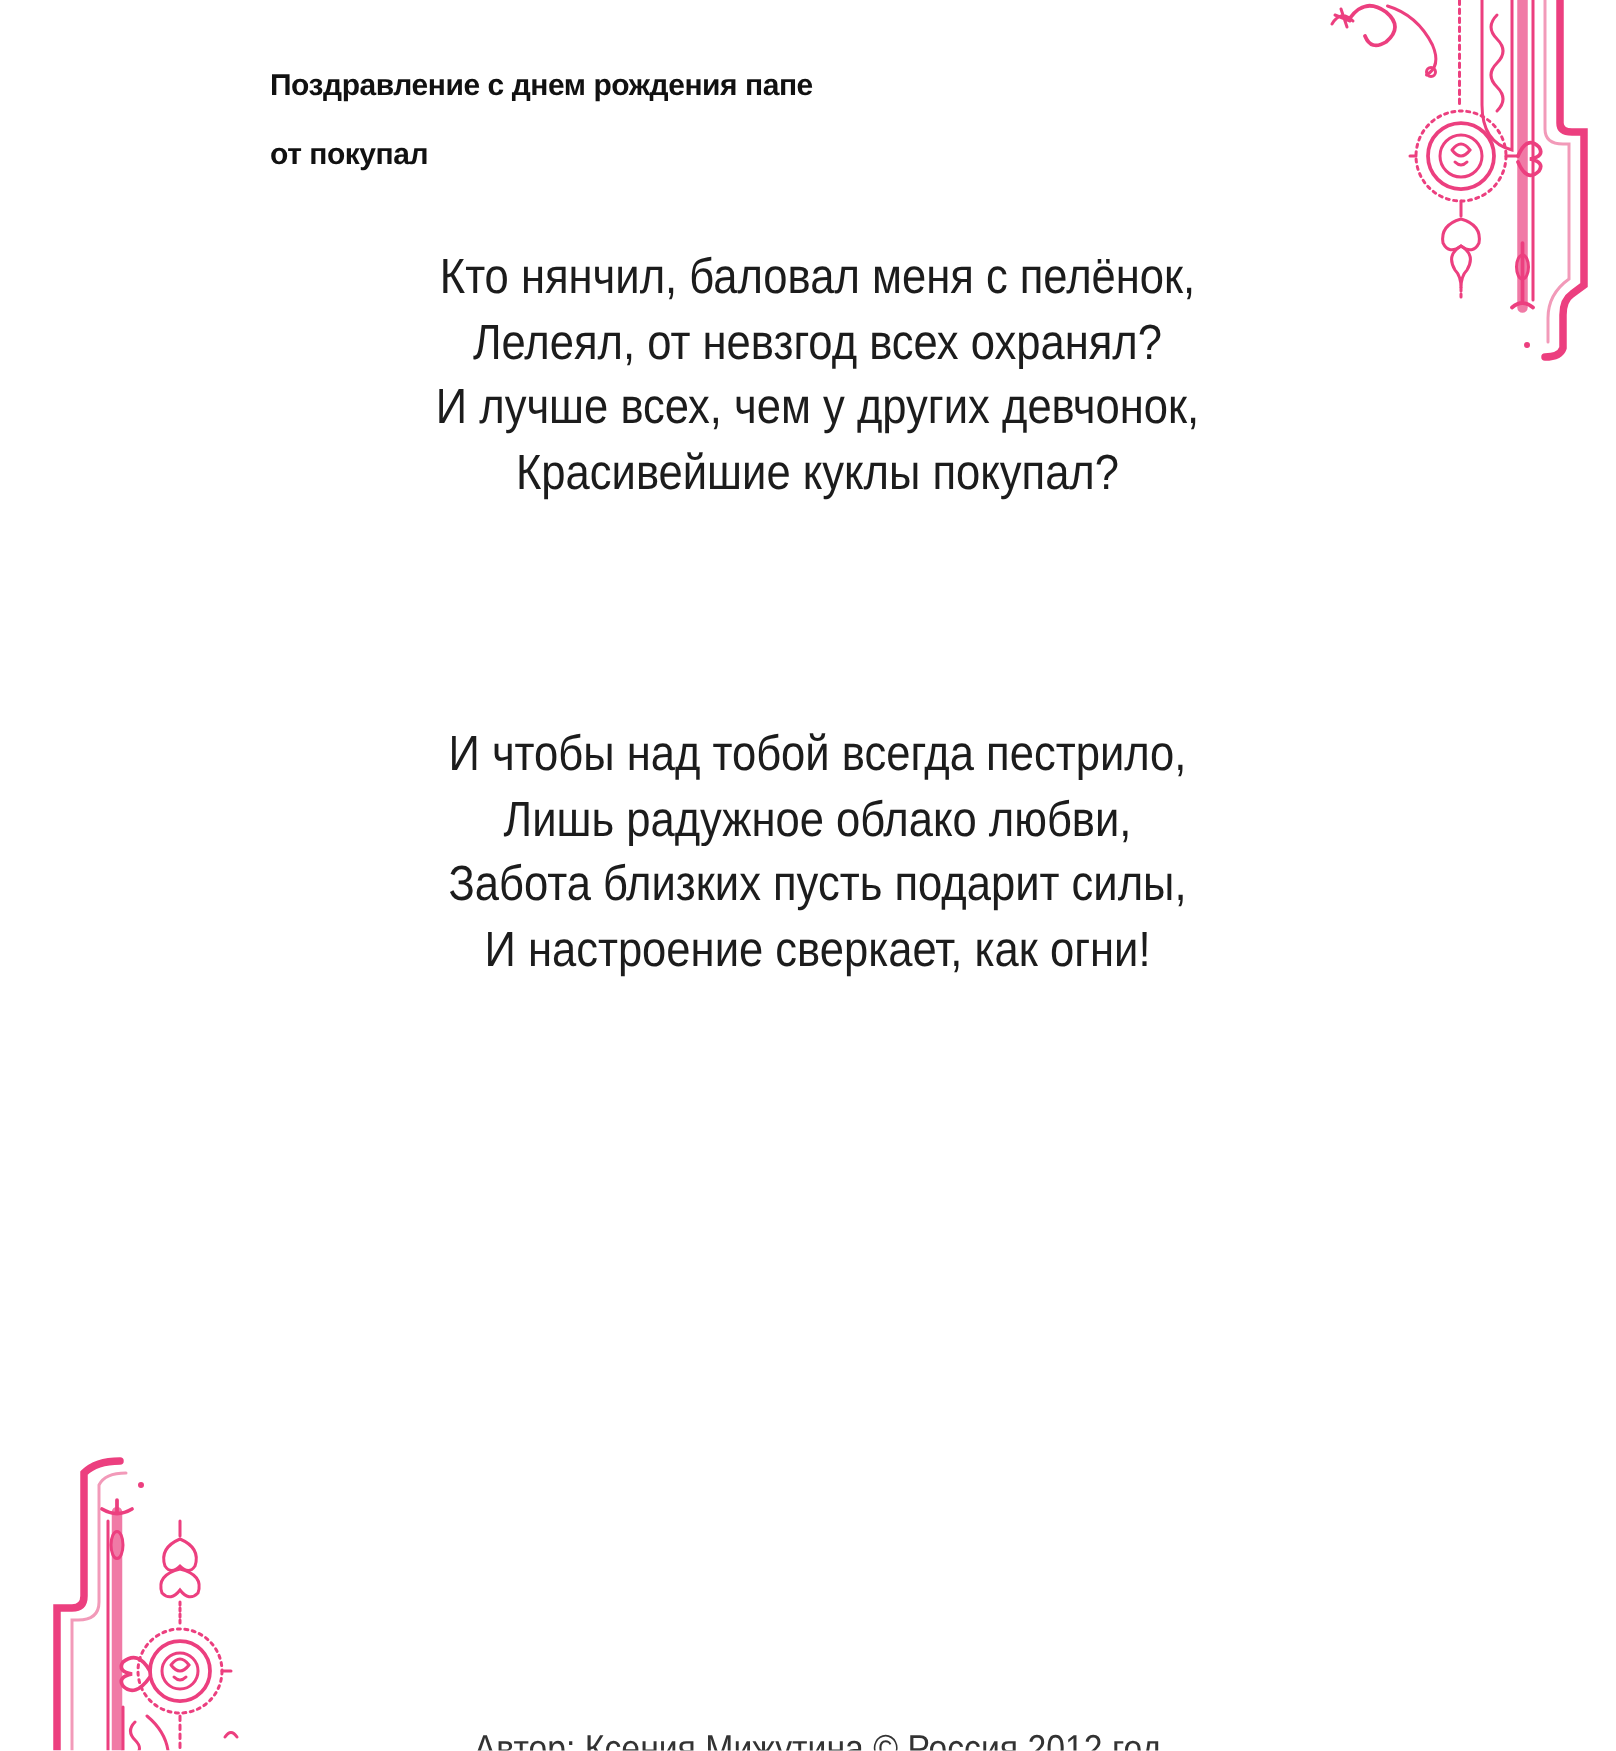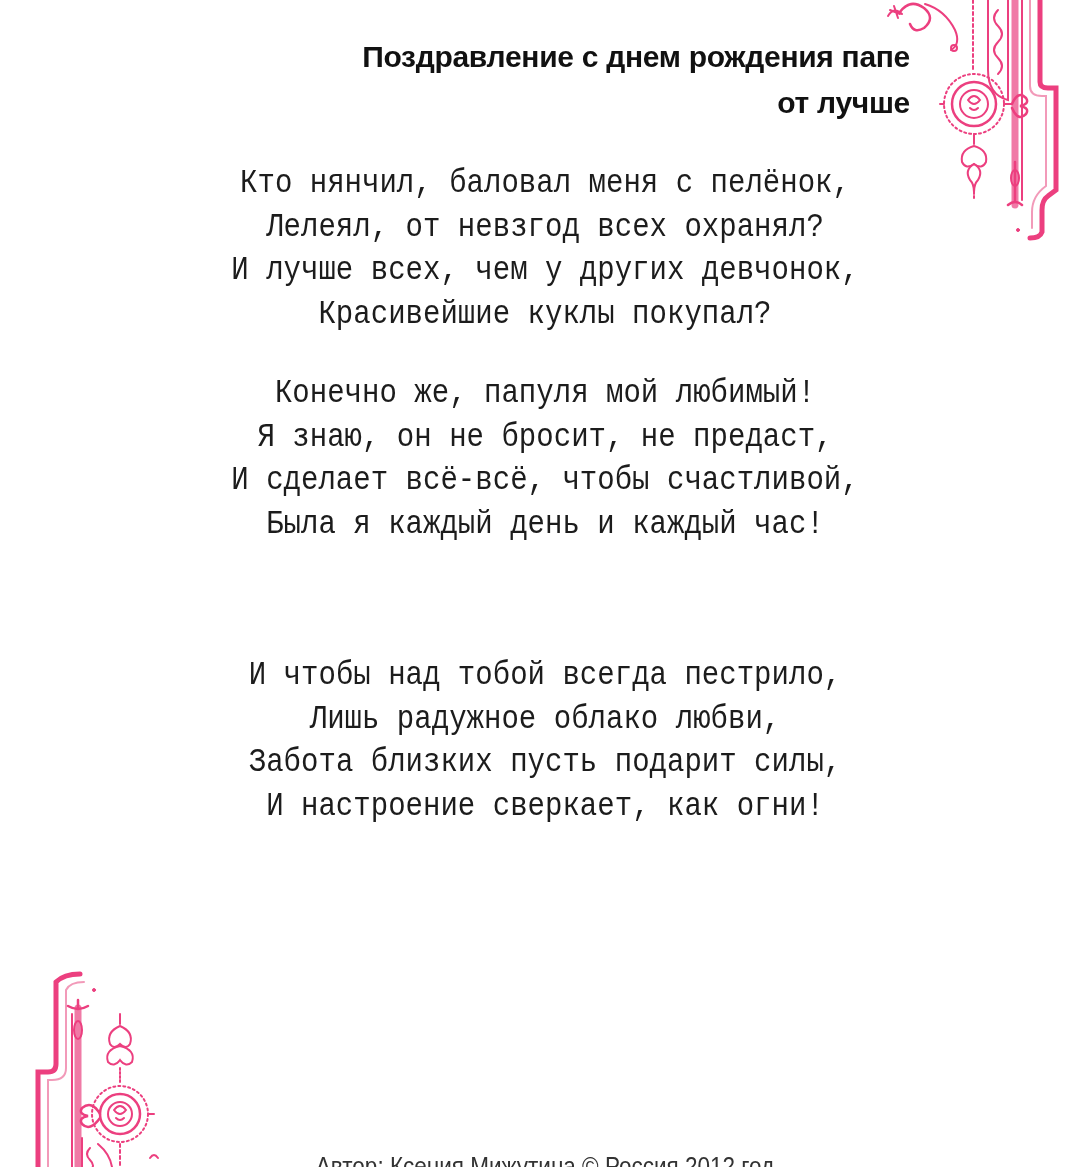--- a/index.html
+++ b/index.html
@@ -19,38 +19,37 @@
       position: absolute;
       left: 0; top: 0;
       width: 1077px;
       height: 1167px;
     }
     .title {
       position: absolute;
       left: 180px;
       top: 34px;
       width: 730px;
-      text-align: right;
+      text-align: left;
       font-weight: bold;
-      font-size: 30px;
+      font-size: 20px;
       line-height: 46px;
       color: #111;
       letter-spacing: -0.3px;
     }
     .title span { display: block; }
     .poem {
       position: absolute;
       left: 160px;
       top: 162px;
       width: 770px;
       text-align: center;
     }
     .stanza {
       margin: 0;
-      font-family: Liberation Mono, monospace;
     }
     .line {
       display: block;
       font-size: 33px;
       line-height: 43.5px;
       color: #1c1c1c;
       transform: scaleX(0.88);
       transform-origin: center;
       white-space: nowrap;
     }
@@ -154,37 +153,31 @@
       <path d="M62 170 L62 199 M78 176 Q90 186 92 199" stroke-width="2"></path>
       <path d="M70 180 q-6 6 0 12 q6 6 0 10" stroke-width="2"></path>
       <path d="M100 176 l0 23" stroke-width="2" stroke-dasharray="3 3"></path>
       <path d="M130 190 q4 -6 8 0" stroke-width="2"></path>
       <circle cx="74" cy="22" r="1.5" fill="#ec3f7f"></circle>
     </g>
   </svg>
 
   <h1 class="title" style="margin:0;">
     <span>Поздравление с днем рождения папе</span>
-    <span>от лучше</span>
+    <span>от покупал</span>
   </h1>
 
   <div class="poem">
     <div class="stanza">
       <span class="line">Кто нянчил, баловал меня с пелёнок,</span>
       <span class="line">Лелеял, от невзгод всех охранял?</span>
       <span class="line">И лучше всех, чем у других девчонок,</span>
       <span class="line">Красивейшие куклы покупал?</span>
     </div>
     <div class="stanza-gap"></div>
-    <div class="stanza">
-      <span class="line">Конечно же, папуля мой любимый!</span>
-      <span class="line">Я знаю, он не бросит, не предаст,</span>
-      <span class="line">И сделает всё-всё, чтобы счастливой,</span>
-      <span class="line">Была я каждый день и каждый час!</span>
-    </div>
     <div class="stanza-gap"></div>
     <div class="stanza-gap"></div>
     <div class="stanza-gap"></div>
     <div class="stanza">
       <span class="line">И чтобы над тобой всегда пестрило,</span>
       <span class="line">Лишь радужное облако любви,</span>
       <span class="line">Забота близких пусть подарит силы,</span>
       <span class="line">И настроение сверкает, как огни!</span>
     </div>
   </div>

